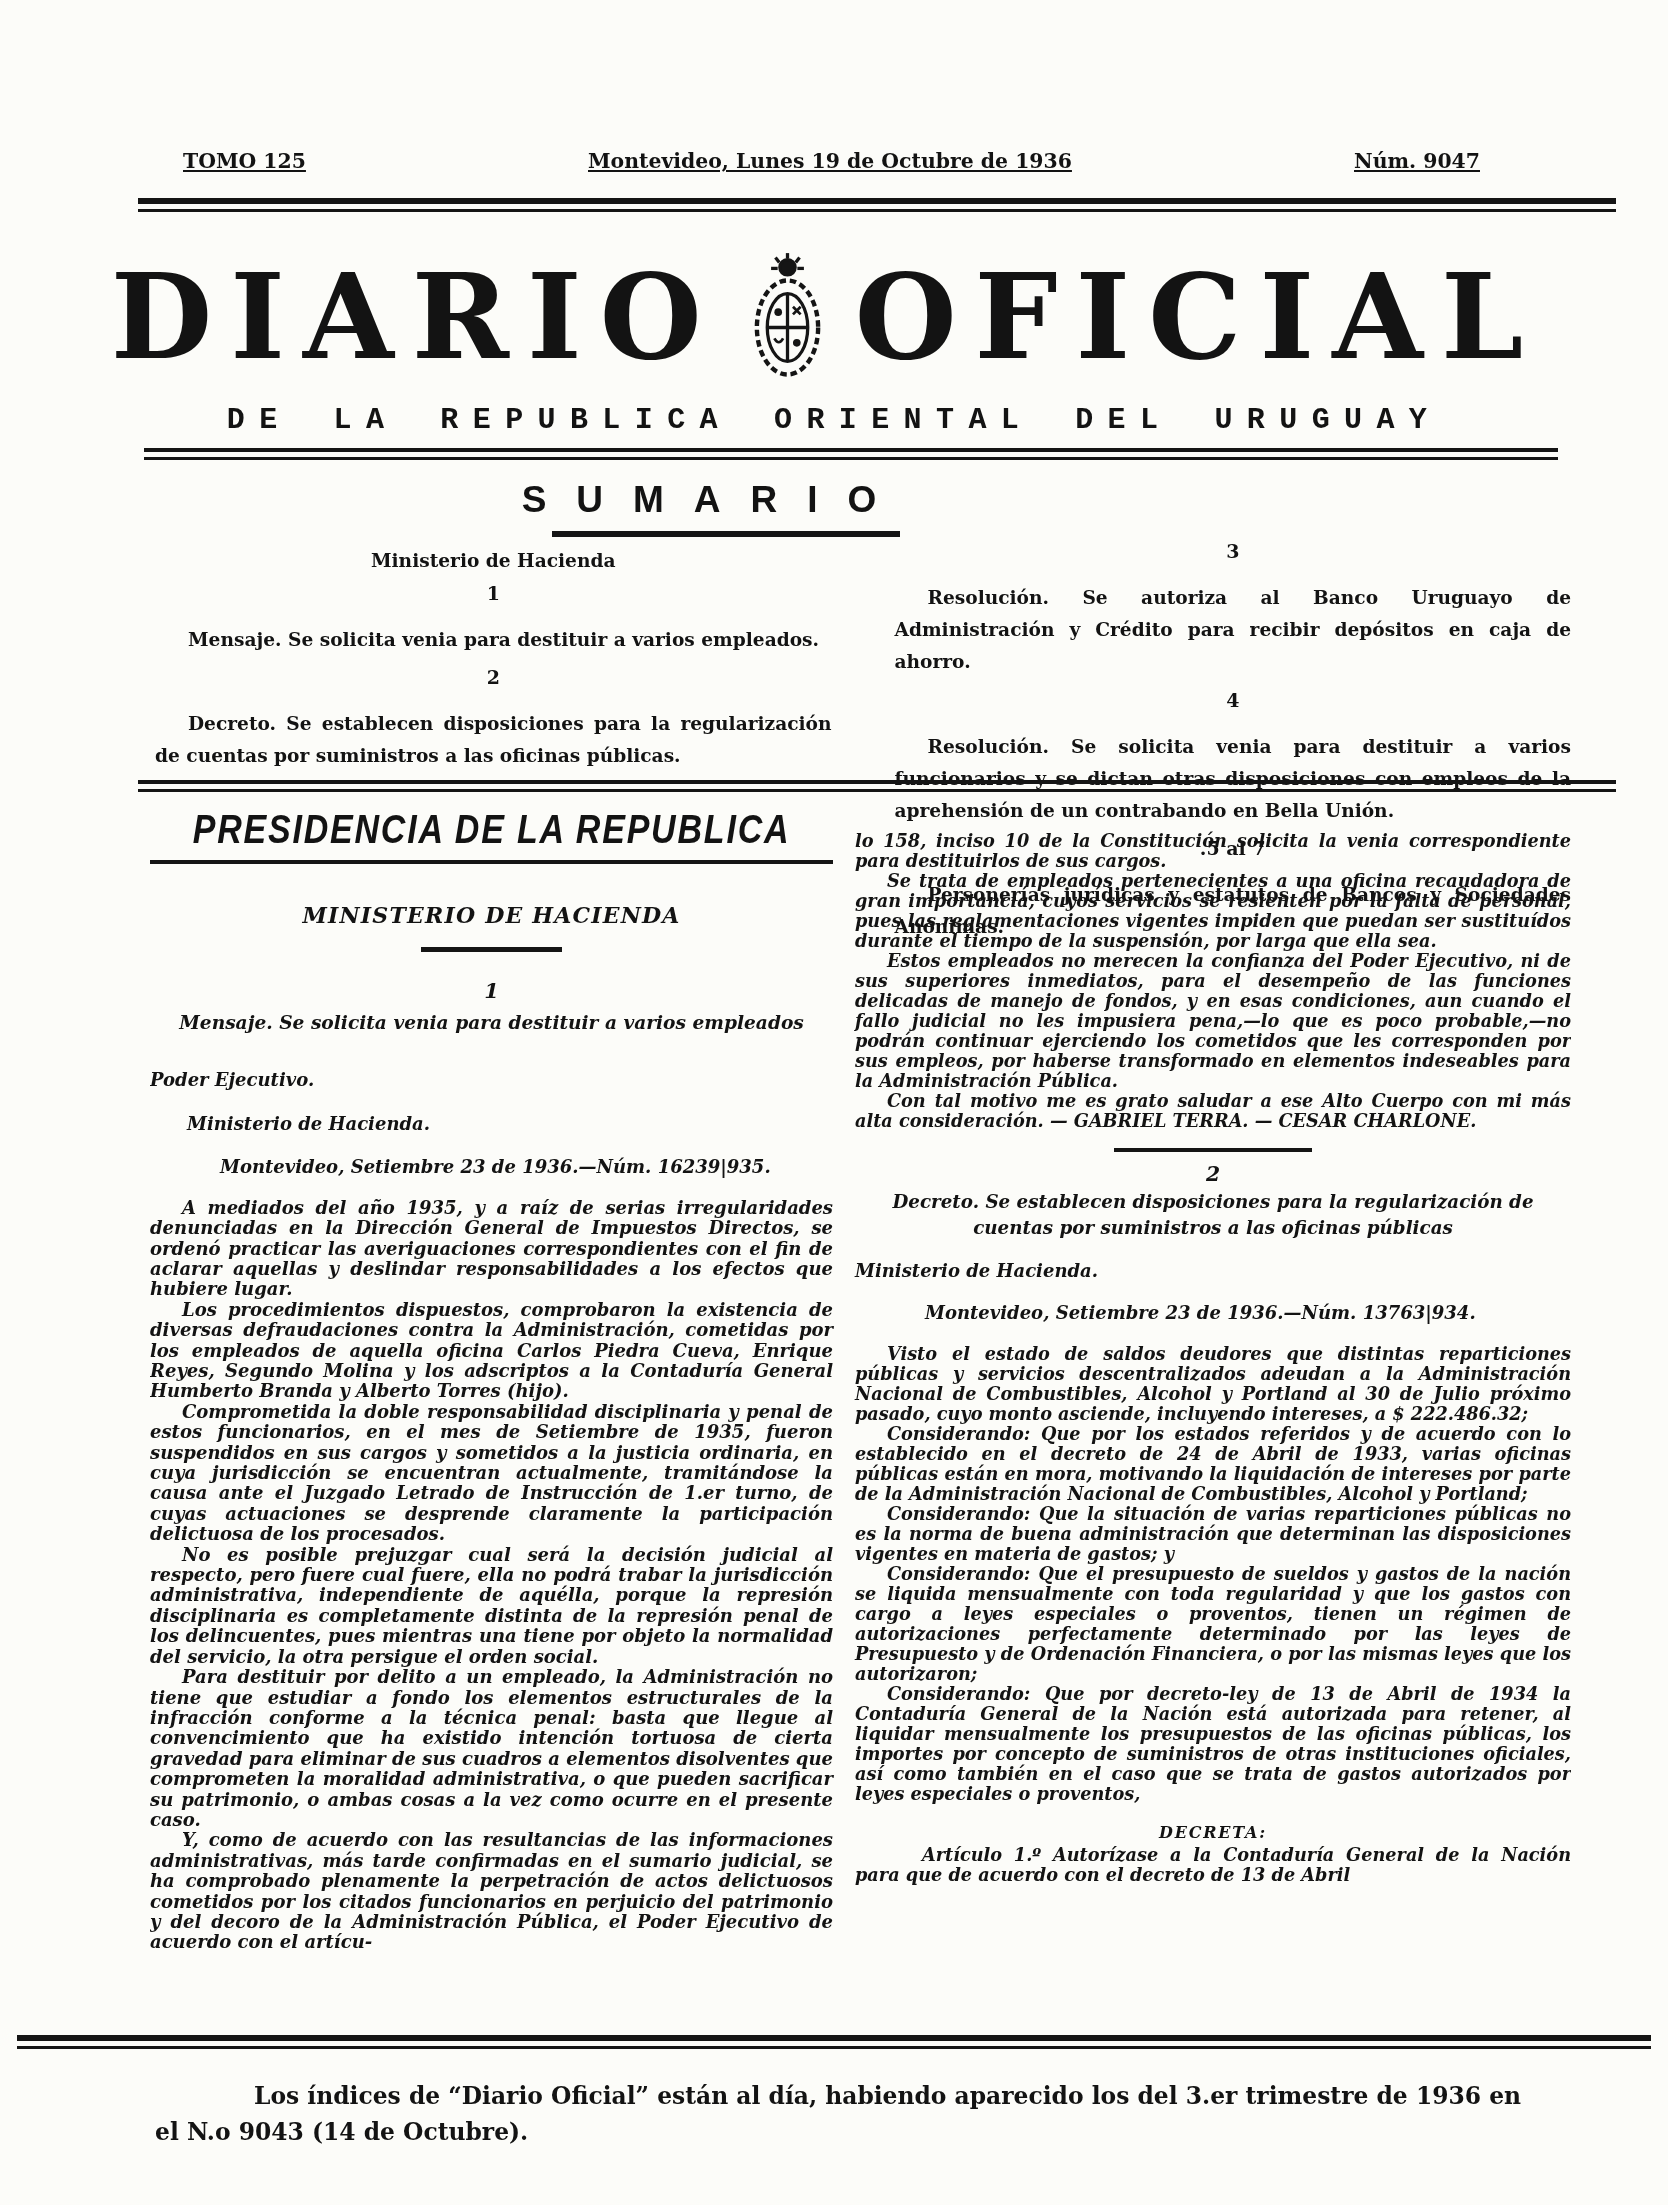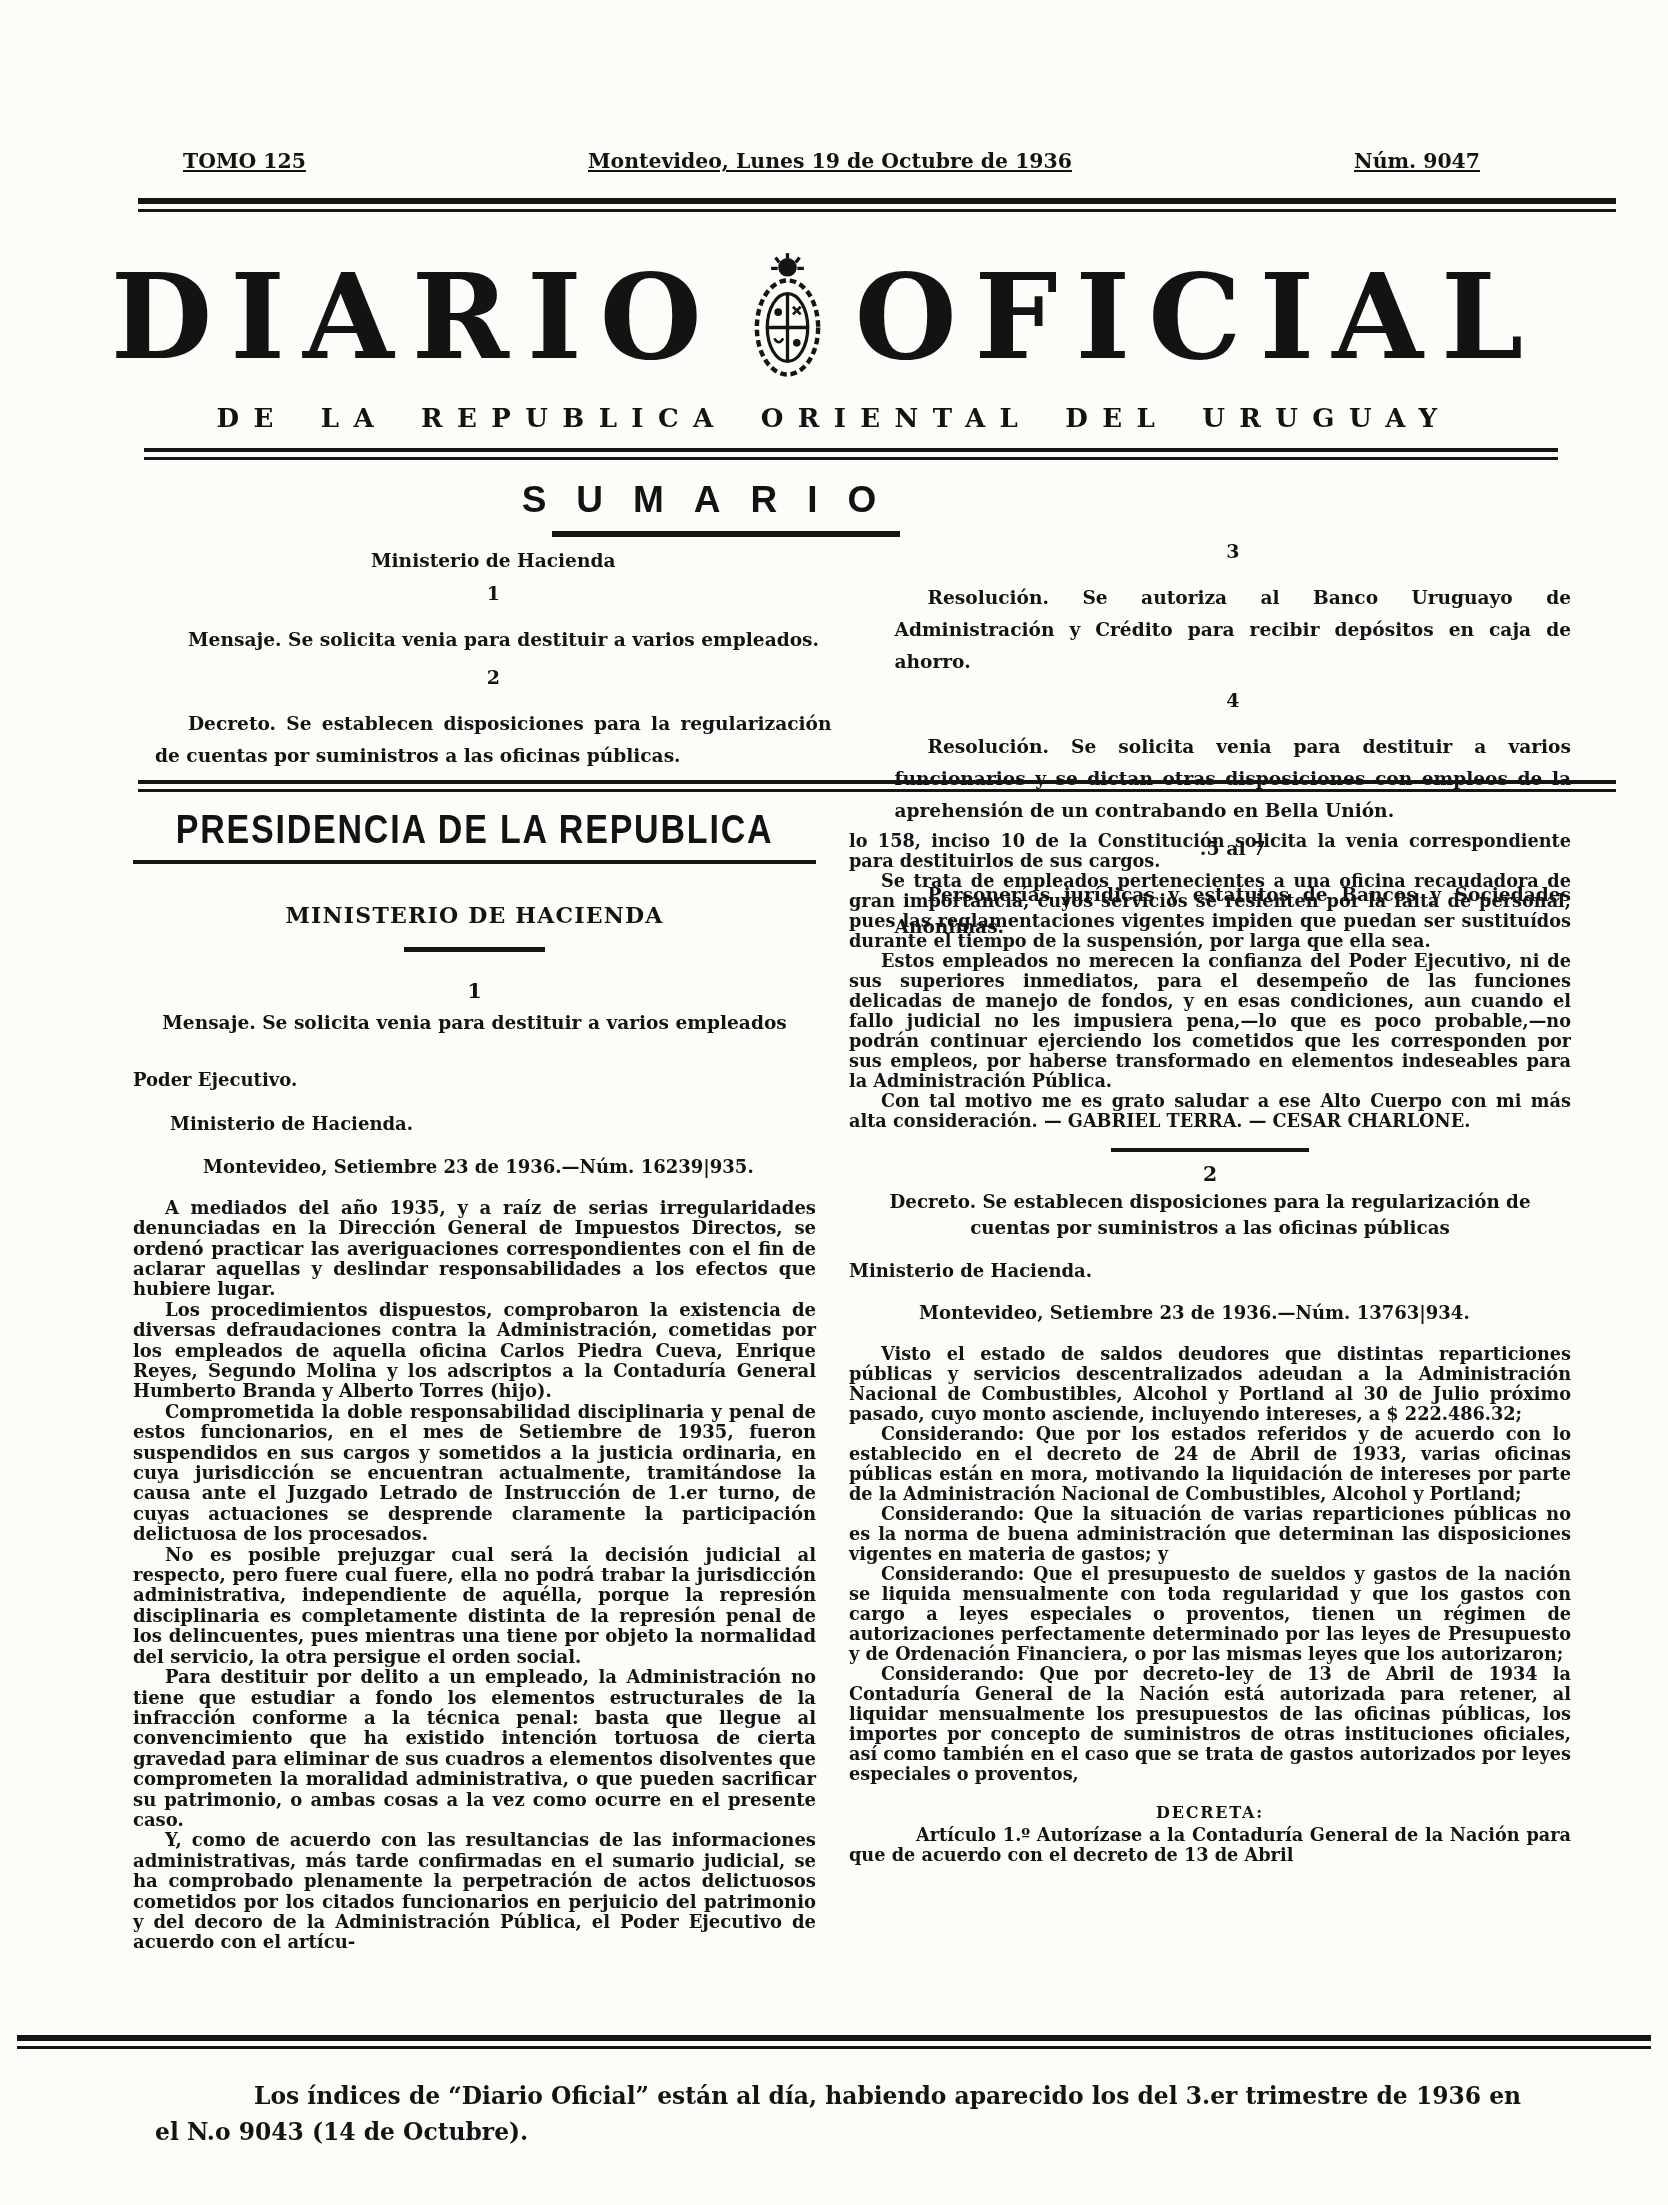--- a/index.html
+++ b/index.html
@@ -12,36 +12,36 @@
   .rule-double{border-top:6px solid #151515;border-bottom:3.6px solid #151515;height:5.4px;}
   .rule-double-light{border-top:4.8px solid #151515;border-bottom:3px solid #151515;height:4.8px;}
   .bar{background:#151515;}
   
   #header-row{position:absolute;top:149px;left:183px;right:188px;display:flex;align-items:baseline;font-size:20.4px;text-decoration:underline;}
   #header-row .mid{flex:1;text-align:center;}
   #rule-a{position:absolute;top:198px;left:138px;right:52px;}
   
   #masthead{position:absolute;top:252px;left:0;right:16px;display:flex;justify-content:center;align-items:center;gap:29px;}
   .masthead-word{font-size:117px;line-height:123px;font-weight:bold;letter-spacing:18px;white-space:nowrap;}
-  #subtitle{position:absolute;top:403px;left:0;right:0;text-align:center;font-size:26px;letter-spacing:14.4px;word-spacing:9.6px;}
+  #subtitle{position:absolute;top:403px;left:0;right:0;text-align:center;font-size:30px;letter-spacing:14.4px;word-spacing:9.6px;font-family:Liberation Mono, monospace;}
   #rule-b{position:absolute;top:448px;left:144px;right:110px;}
   
   #sumario-title{position:absolute;top:479px;left:0;right:0;text-align:center;transform:translateX(-120px);
     font-family:"Liberation Sans","DejaVu Sans",sans-serif;font-size:37px;letter-spacing:30px;font-weight:bold;}
   #sumario-rule{position:absolute;top:531px;left:50%;transform:translateX(calc(-50% - 108px));width:348px;height:6px;}
   #sumario-cols{position:absolute;top:550px;left:155px;right:97px;display:flex;gap:63px;}
   .sum-col{flex:1;}
   .sum-col.right{margin-top:-20.4px;}
   .sum-heading{text-align:center;font-size:18.6px;margin:0 0 2.4px 0;}
   .sum-num{text-align:center;font-size:19px;line-height:24px;margin-top:9.6px;}
   .sum-text{font-size:18.6px;line-height:32px;text-align:justify;text-indent:33px;margin:1.2px 0 0 0;}
   
   #rule-c{position:absolute;top:780px;left:138px;right:52px;}
   
-  #main{position:absolute;top:806px;left:133px;right:97px;height:1243px;display:flex;gap:33px;overflow:hidden;}
+  #main{position:absolute;top:806px;left:150px;right:97px;height:1243px;display:flex;gap:22px;overflow:hidden;font-style:italic;}
   .col-left{width:683px;flex:none;}
   .col-right{flex:1;}
   .agency-heading{font-family:"Liberation Sans","DejaVu Sans",sans-serif;font-size:34px;line-height:38px;
     font-weight:bold;text-align:center;letter-spacing:1.8px;transform:scaleY(1.18);transform-origin:top;white-space:nowrap;}
   .agency-rule{height:4.2px;margin-top:15.6px;}
   .ministry-heading{text-align:center;font-size:22px;letter-spacing:1.2px;margin-top:38px;}
   .short-rule{width:141px;height:5.4px;margin:19px auto 0;}
   .item-num{text-align:center;font-size:21px;margin-top:26px;}
   .item-title{text-align:center;font-size:18.6px;line-height:27.6px;margin:6px 12px 0;}
   .opener-line{font-size:18px;line-height:26px;margin-top:0;}

